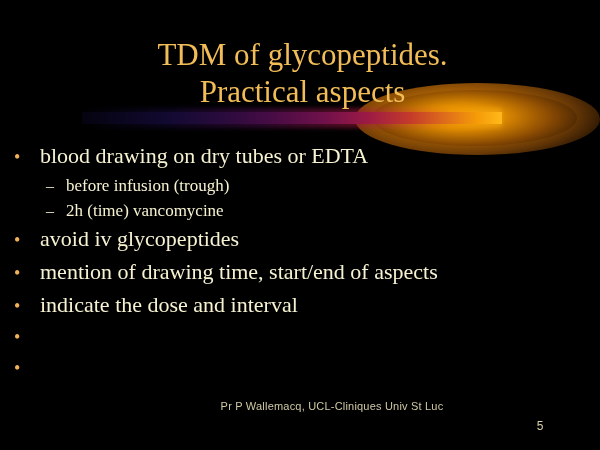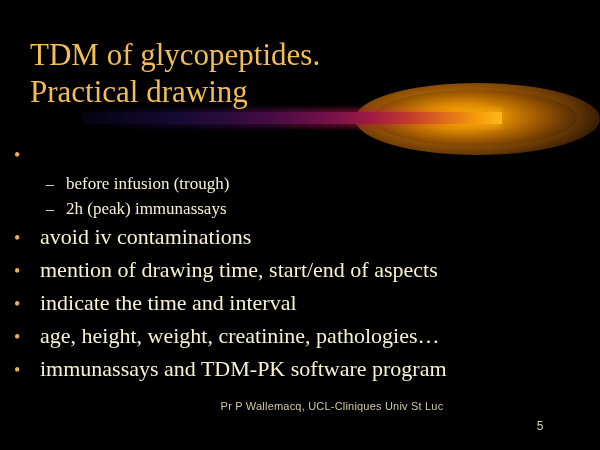--- a/index.html
+++ b/index.html
@@ -88,21 +88,21 @@
       rgba(255,190,30,0.35) 100%);
     filter: blur(2px);
   }
 
   
   #title-block {
     position: absolute;
     left: 30px;
     top: 36px;
     width: 545px;
-    text-align: left;
+    text-align: center;
     color: #f2bd57;
     font-size: 31px;
     line-height: 37px;
     letter-spacing: 0px;
     z-index: 5;
   }
   #title-block .tline { display: block; white-space: pre; }
 
   
   #body {
@@ -179,62 +179,61 @@
 
   <div id="decor">
     <div class="flare-ellipse"></div>
     <div class="flare-ellipse inner"></div>
     <div class="grad-bar-soft"></div>
     <div class="grad-bar"></div>
   </div>
 
   <div id="title-block">
     <span class="tline">TDM of glycopeptides.</span>
-    <span class="tline">Practical drawing</span>
+    <span class="tline">Practical aspects</span>
   </div>
 
   <div id="body">
 
     <div class="bullet-row lvl1">
       <span class="mark">•</span>
+      <span class="btext">blood drawing on dry tubes or EDTA</span>
     </div>
 
     <div class="bullet-row lvl2">
       <span class="mark">–</span>
       <span class="btext">before infusion (trough)</span>
     </div>
 
     <div class="bullet-row lvl2">
       <span class="mark">–</span>
-      <span class="btext">2h (peak) immunassays</span>
-    </div>
-
-    <div class="bullet-row lvl1">
-      <span class="mark">•</span>
-      <span class="btext">avoid iv contaminations</span>
+      <span class="btext">2h (time) vancomycine</span>
+    </div>
+
+    <div class="bullet-row lvl1">
+      <span class="mark">•</span>
+      <span class="btext">avoid iv glycopeptides</span>
     </div>
 
     <div class="bullet-row lvl1">
       <span class="mark">•</span>
       <span class="btext">mention of drawing time, start/end of aspects</span>
     </div>
 
     <div class="bullet-row lvl1">
       <span class="mark">•</span>
-      <span class="btext">indicate the time and interval</span>
-    </div>
-
-    <div class="bullet-row lvl1">
-      <span class="mark">•</span>
-      <span class="btext">age, height, weight, creatinine, pathologies…</span>
-    </div>
-
-    <div class="bullet-row lvl1">
-      <span class="mark">•</span>
-      <span class="btext">immunassays and TDM-PK software program</span>
+      <span class="btext">indicate the dose and interval</span>
+    </div>
+
+    <div class="bullet-row lvl1">
+      <span class="mark">•</span>
+    </div>
+
+    <div class="bullet-row lvl1">
+      <span class="mark">•</span>
     </div>
 
   </div>
 
   <div id="footer-note">Pr P Wallemacq, UCL-Cliniques Univ St Luc</div>
   <div id="page-number">5</div>
 
 </div>
 
 </body></html>

